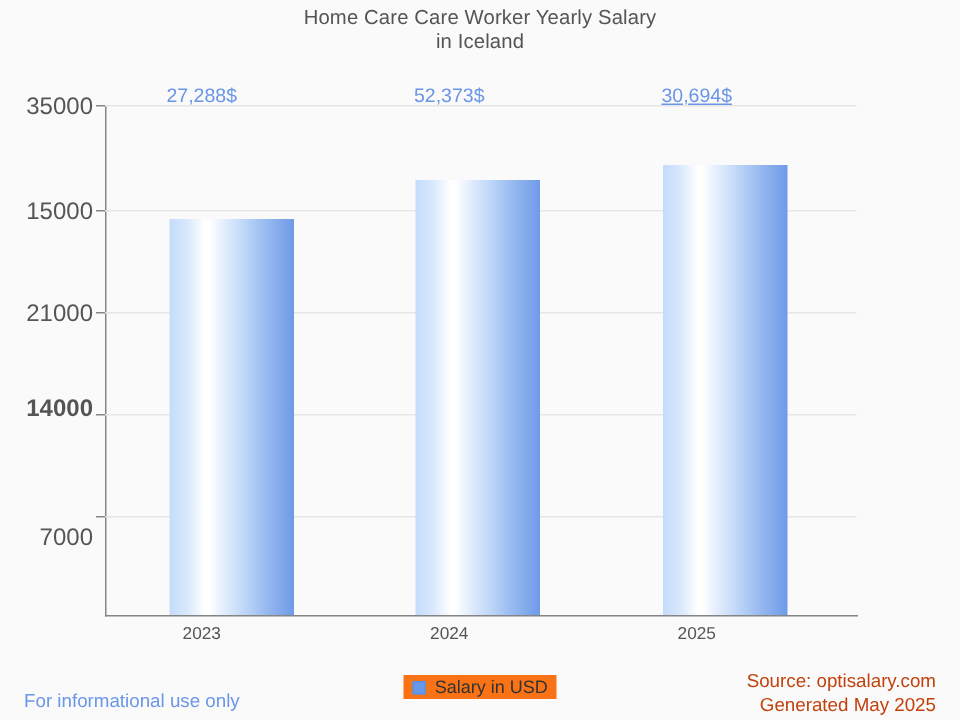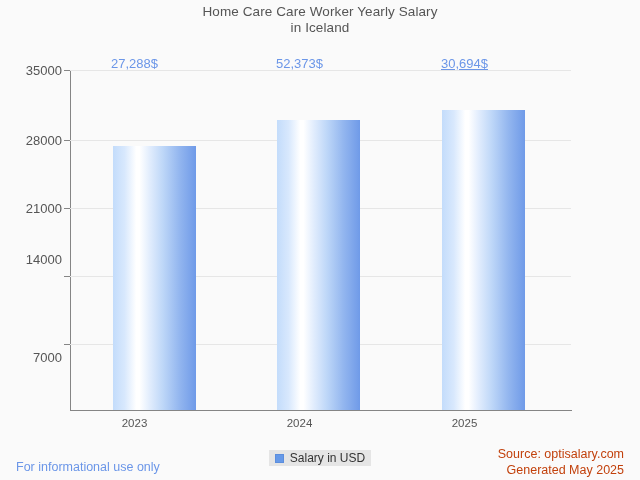--- a/index.html
+++ b/index.html
@@ -72,21 +72,21 @@
     position: absolute;
     width: 6px;
     height: 1px;
     background: #858585;
     left: -6px;
   }
   .ytick-label {
     position: absolute;
     right: 642px; 
     color: #555555;
-    font-size: 13px;
+    font-size: 16px;
     text-align: right;
     white-space: nowrap;
   }
 
   
   .bar {
     position: absolute;
     bottom: 0;
     background-image: linear-gradient(
        to right,
@@ -128,21 +128,21 @@
     width: 640px;
     display: flex;
     justify-content: center;
     align-items: center;
     pointer-events: none;
   }
   .legend-item {
     display: flex;
     align-items: center;
     gap: 6px;
-    background: #e5e5e5;
+    background: #f97316;
     padding: 1px 6px;
     pointer-events: auto;
   }
   .legend-swatch {
     width: 9px;
     height: 9px;
     background: #6699e8;
     border: 1px solid #5c8edd;
     box-sizing: border-box;
   }
@@ -203,23 +203,23 @@
     <div class="gridline" style="top:274px;">
         <span class="tick-mark"></span>
       </div>
 
     <div class="bar" style="left:43px; width:83px; height:264px;"></div>
     <div class="bar" style="left:207px; width:83px; height:290px;"></div>
     <div class="bar" style="left:372px; width:83px; height:300px;"></div>
   </div>
 
   <div class="ytick-label" style="left:10px; top:63px; width:52px;">35000</div>
-  <div class="ytick-label" style="left:10px; top:133px; width:52px;">28000</div>
+  <div class="ytick-label" style="left:10px; top:133px; width:52px;">15000</div>
   <div class="ytick-label" style="left:10px; top:201px; width:52px;">21000</div>
-  <div class="ytick-label" style="left:10px; top:252px; width:52px;">14000</div>
+  <div class="ytick-label" style="left:10px; top:264px; width:52px;font-weight:bold;">14000</div>
   <div class="ytick-label" style="left:10px; top:350px; width:52px;">7000</div>
 
   <div class="value-label" style="left:73px;  width:123px;">27,288$</div>
   <div class="value-label" style="left:238px; width:123px;">52,373$</div>
   <div class="value-label" style="left:403px; width:123px;text-decoration:underline;">30,694$</div>
 
   <div class="xtick-label" style="left:73px;  width:123px;">2023</div>
   <div class="xtick-label" style="left:238px; width:123px;">2024</div>
   <div class="xtick-label" style="left:403px; width:123px;">2025</div>
 

